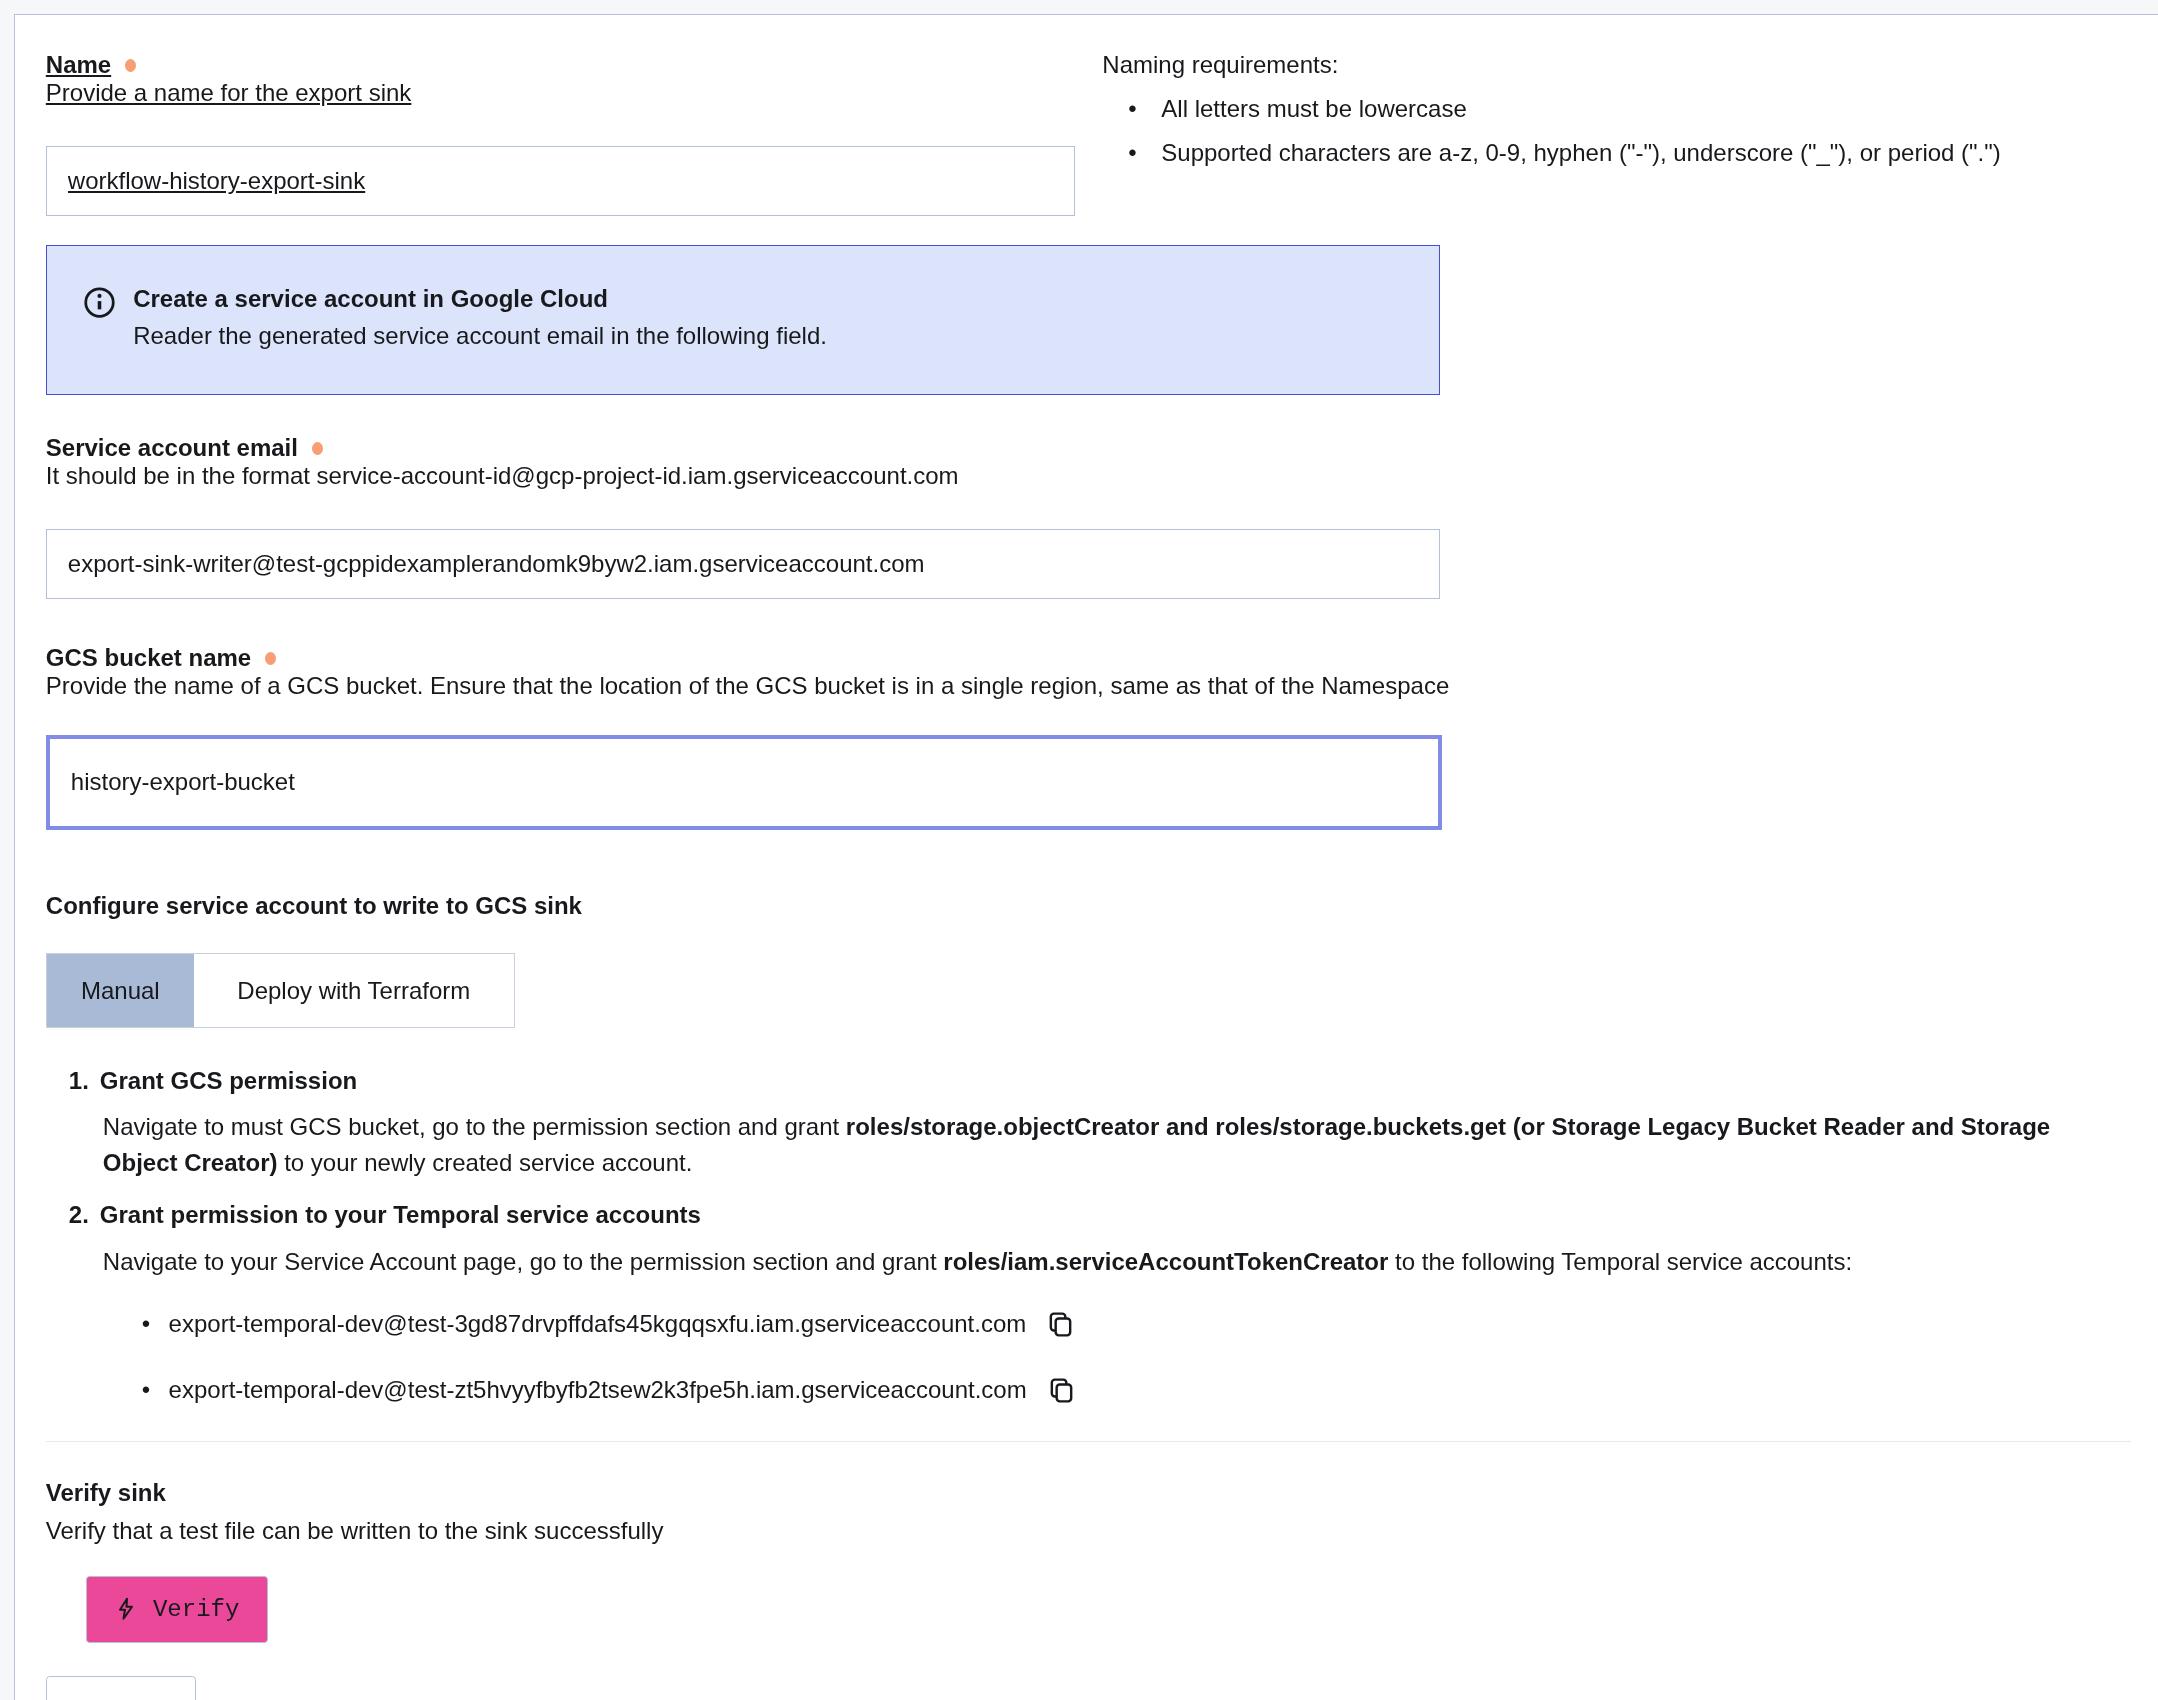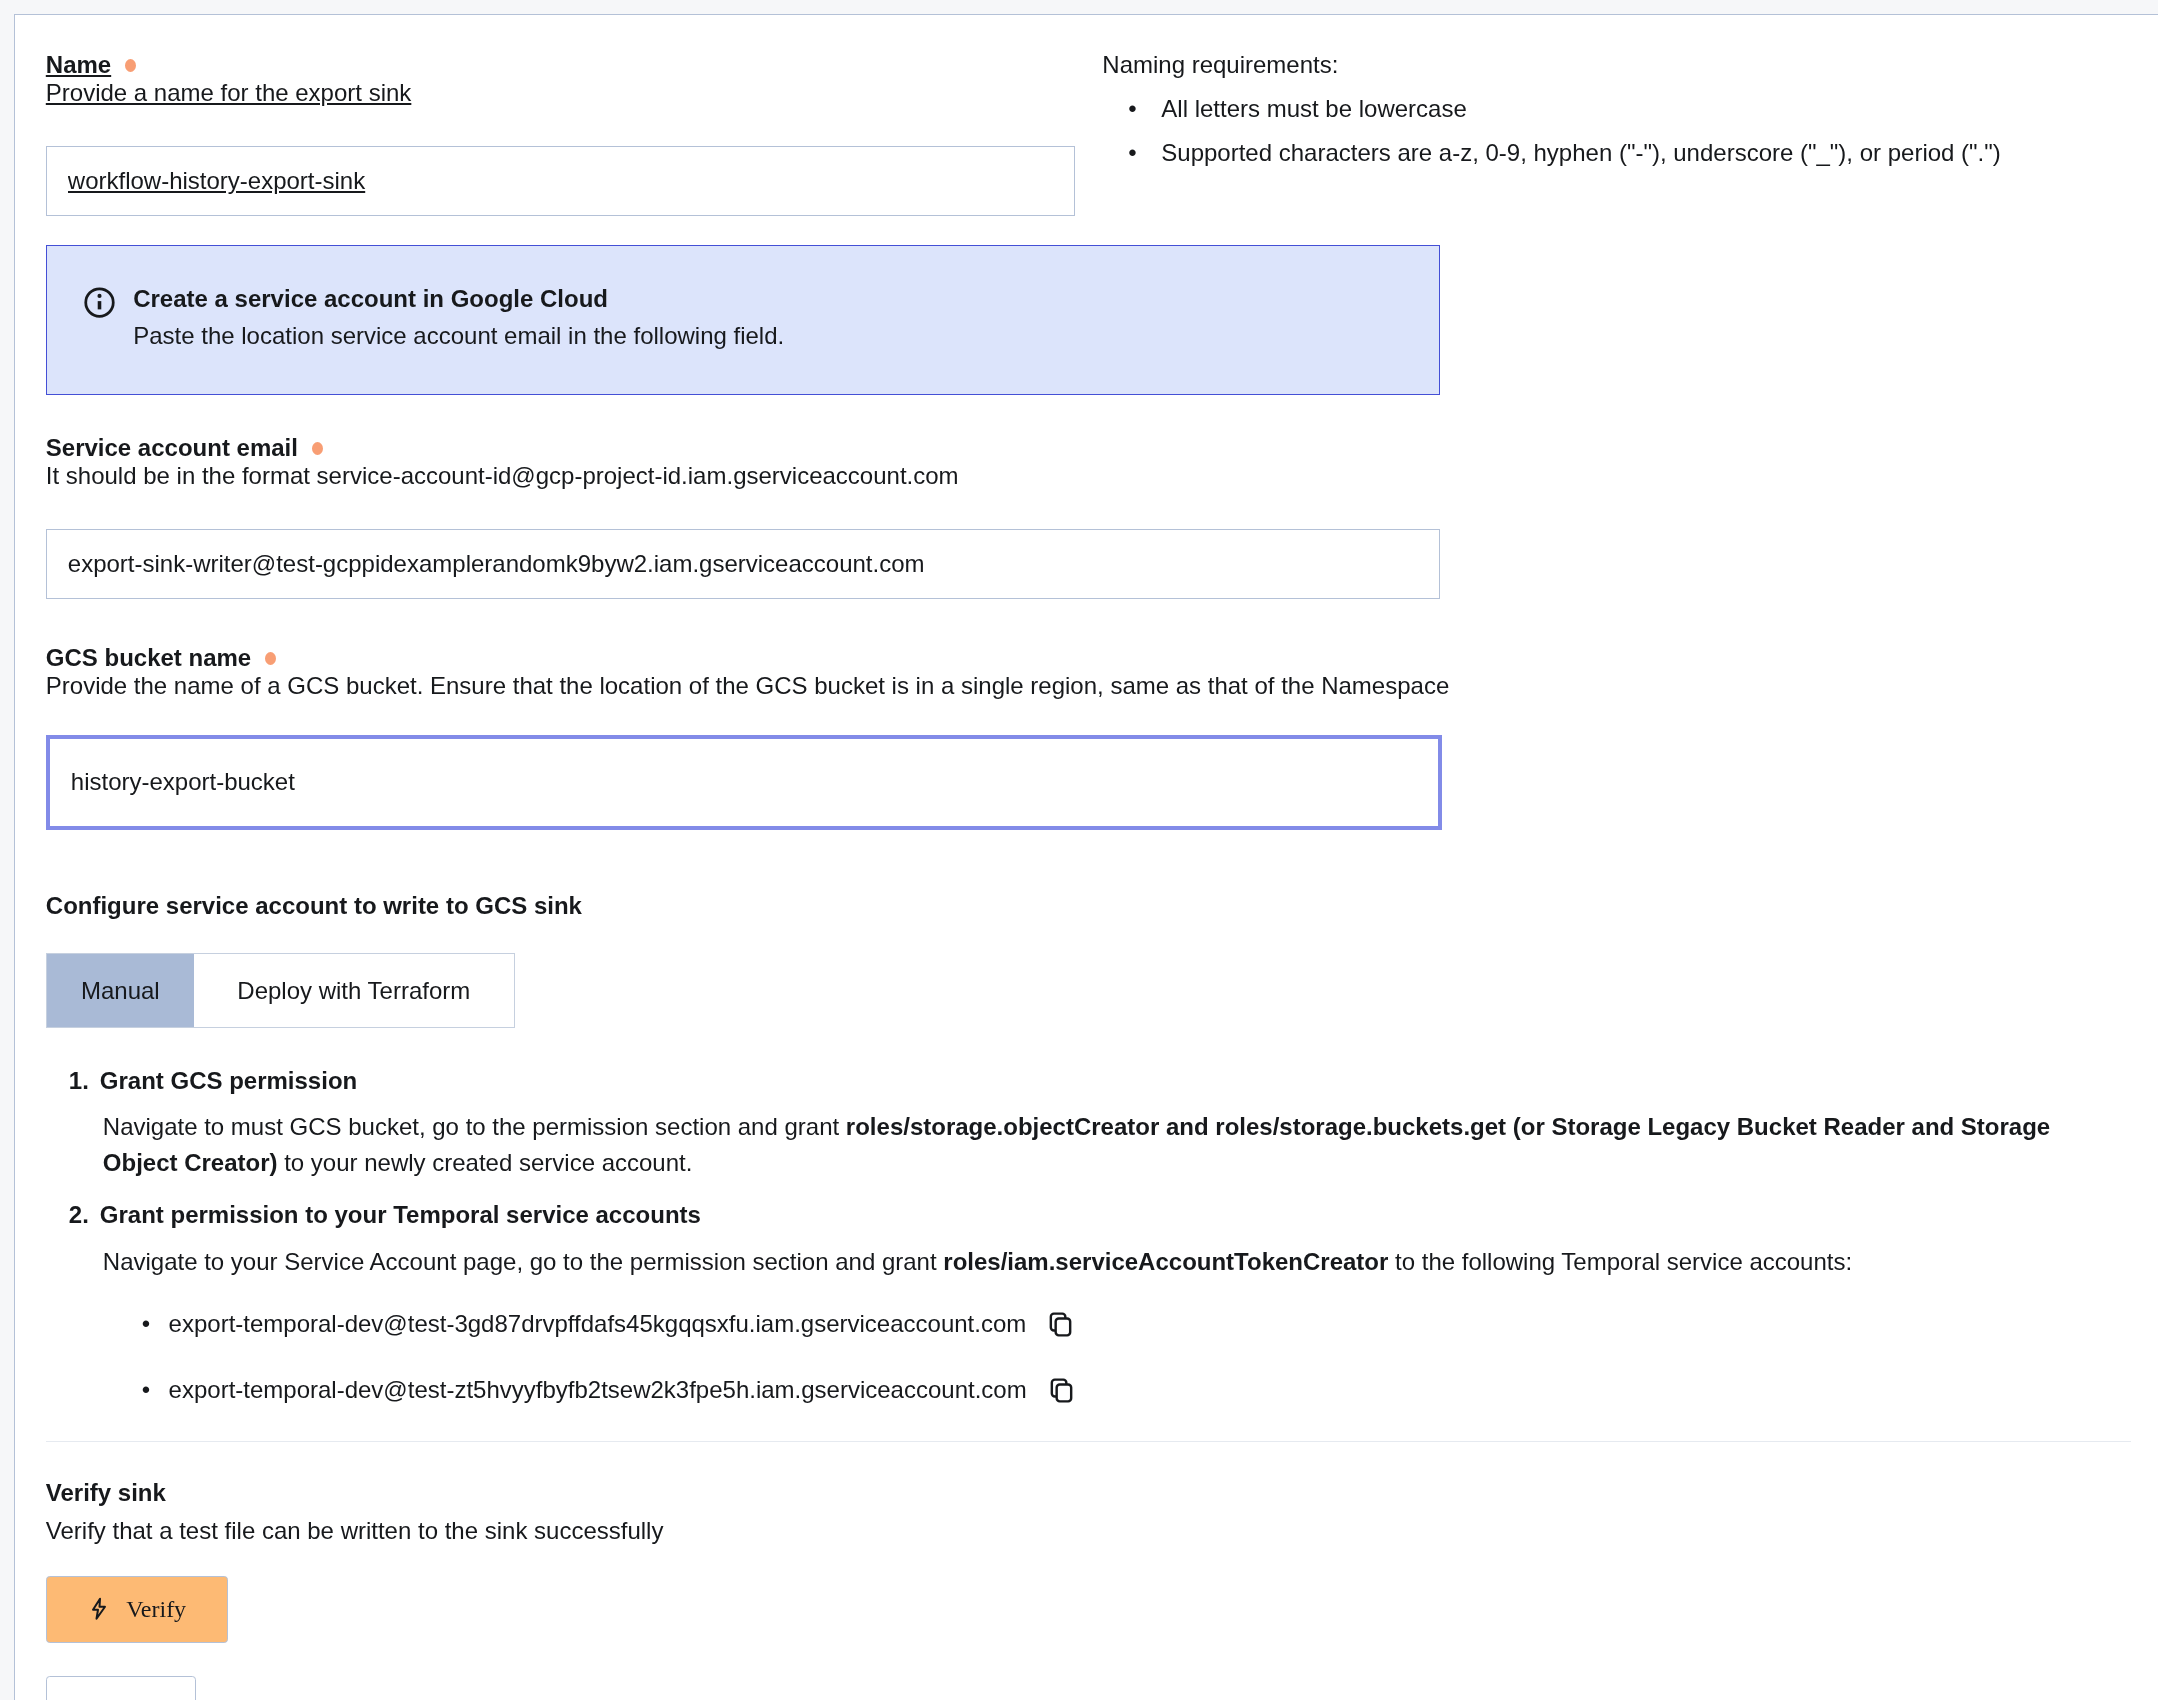--- a/index.html
+++ b/index.html
@@ -57,24 +57,24 @@
   .sa-item { display:flex; align-items:center; font-size:24px; line-height:27.5px; margin-bottom:35px; }
   .sa-item .bullet { margin-right:18.4px; }
   .sa-item .copy-btn { margin-left:20px; background:none; border:none; cursor:pointer; padding:0;
     display:inline-flex; align-items:center; }
 
   .divider { width:2085px; height:0.9px; background:#e6eaf0; margin-top:22px; }
 
   .verify-title { font-size:24px; font-weight:bold; line-height:27.5px; margin-top:37px; }
   .verify-desc { font-size:24px; line-height:27.5px; margin-top:11px; }
 
-  .verify-btn { margin-top:31px; width:182px; height:67px; background:#fdba74;
+  .verify-btn { margin-top:31px; width:182px; height:67px; background:#ec4899;
     border:0.9px solid #b4c1d7; border-radius:3.7px; display:flex; align-items:center;
     justify-content:center; gap:14.7px; font-size:24px; color:#17191c;
-    font-family:Liberation Serif, serif; cursor:pointer; }
+    font-family:Liberation Mono, monospace; cursor:pointer;margin-left:40px; }
 
   .actions { display:flex; align-items:center; margin-top:33px; }
   .create-btn { width:150px; height:77px; background:#fff; border:0.9px solid #b4c1d7;
     border-radius:3.7px; font-size:24px; color:#17191c; font-family:"Liberation Sans",sans-serif;
     cursor:pointer; display:flex; align-items:center; justify-content:center; }
 </style>
 </head>
 <body>
 
 <div class="card">
@@ -108,21 +108,21 @@
   <div class="info-box">
     <span class="info-icon">
       <svg width="33" height="33" viewBox="0 0 24 24" fill="none" stroke="#17191c" stroke-width="2">
         <circle cx="12" cy="12" r="10"></circle>
         <line x1="12" y1="11" x2="12" y2="17" stroke-width="2.6"></line>
         <circle cx="12" cy="7.2" r="1.5" fill="#17191c" stroke="none"></circle>
       </svg>
     </span>
     <div class="info-texts">
       <div class="info-title">Create a service account in Google Cloud</div>
-      <div class="info-body">Paste the location service account email in the following field.</div>
+      <div class="info-body">Reader the generated service account email in the following field.</div>
     </div>
   </div>
 
   
   <div class="section-gap-1">
     <div class="field-label">
       <span>Service account email</span>
       <span class="req-dot"></span>
     </div>
     <div class="field-desc">It should be in the format service-account-id@gcp-project-id.iam.gserviceaccount.com</div>

